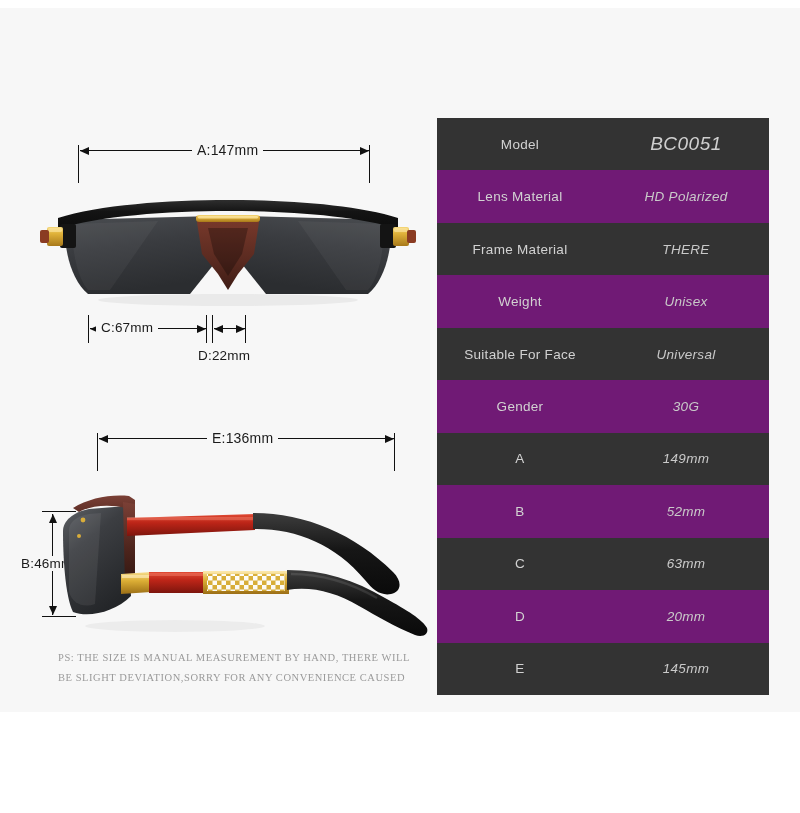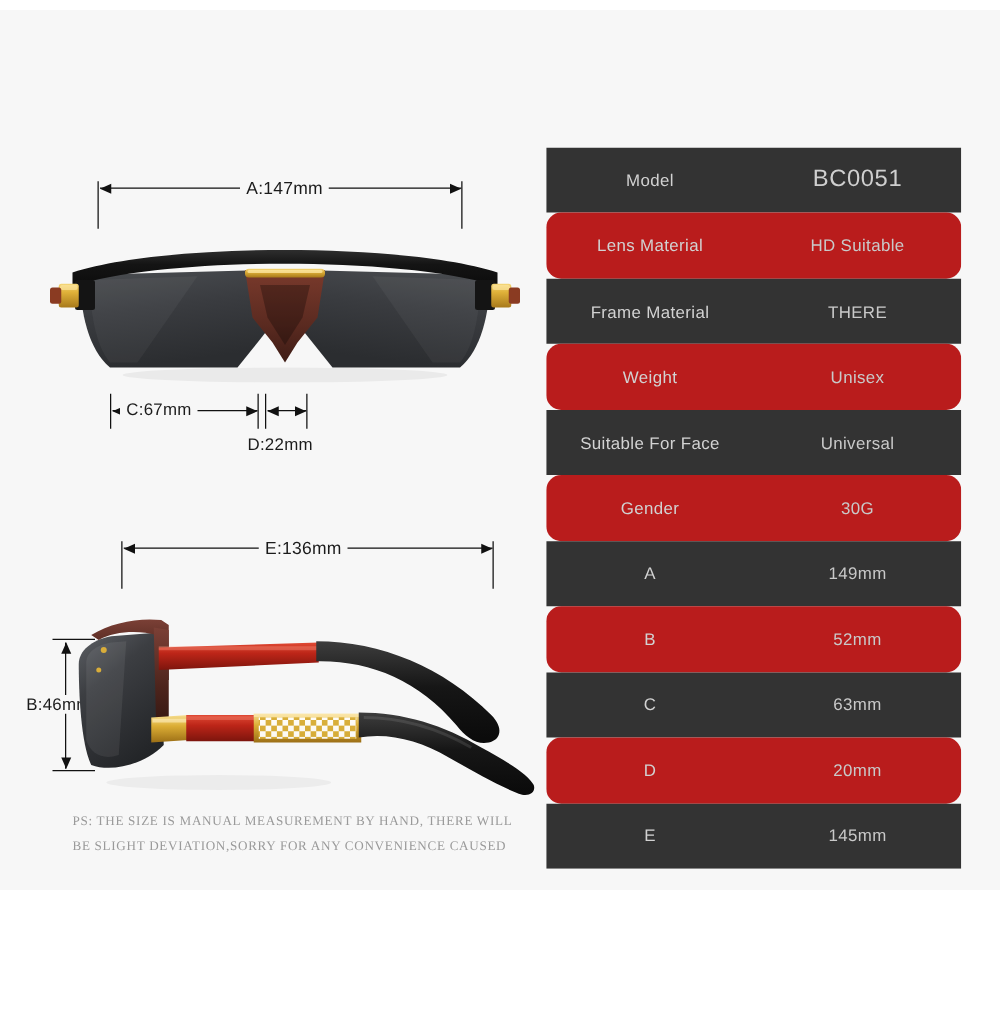--- a/index.html
+++ b/index.html
@@ -116,34 +116,35 @@
     display: flex;
     flex-direction: column;
     overflow: hidden;
   }
   .spec-row {
     flex: 1 1 0;
     display: flex;
     align-items: center;
   }
   .spec-row.dark  { background: #333333; }
-  .spec-row.light { background: #b91c1c; border-radius: 12px; }
+  .spec-row.light { background: #701a75; }
   .spec-key {
     width: 50%;
     text-align: center;
     font-size: 13.5px;
     color: #d2d2d2;
     letter-spacing: 0.3px;
   }
   .spec-val {
     width: 50%;
     text-align: center;
     font-size: 13.5px;
     color: #c9c9c9;
     letter-spacing: 0.3px;
+    font-style: italic;
   }
   .spec-row.model .spec-val {
     font-size: 19px;
     color: #cfcfcf;
     letter-spacing: 0.5px;
   }
   .spec-row.model .spec-key {
     font-size: 13.5px;
   }
 
@@ -355,21 +356,21 @@
 
   <div class="spec-table">
 
     <div class="spec-row dark model">
       <div class="spec-key">Model</div>
       <div class="spec-val">BC0051</div>
     </div>
 
     <div class="spec-row light">
       <div class="spec-key">Lens Material</div>
-      <div class="spec-val">HD Suitable</div>
+      <div class="spec-val">HD Polarized</div>
     </div>
 
     <div class="spec-row dark">
       <div class="spec-key">Frame Material</div>
       <div class="spec-val">THERE</div>
     </div>
 
     <div class="spec-row light">
       <div class="spec-key">Weight</div>
       <div class="spec-val">Unisex</div>

